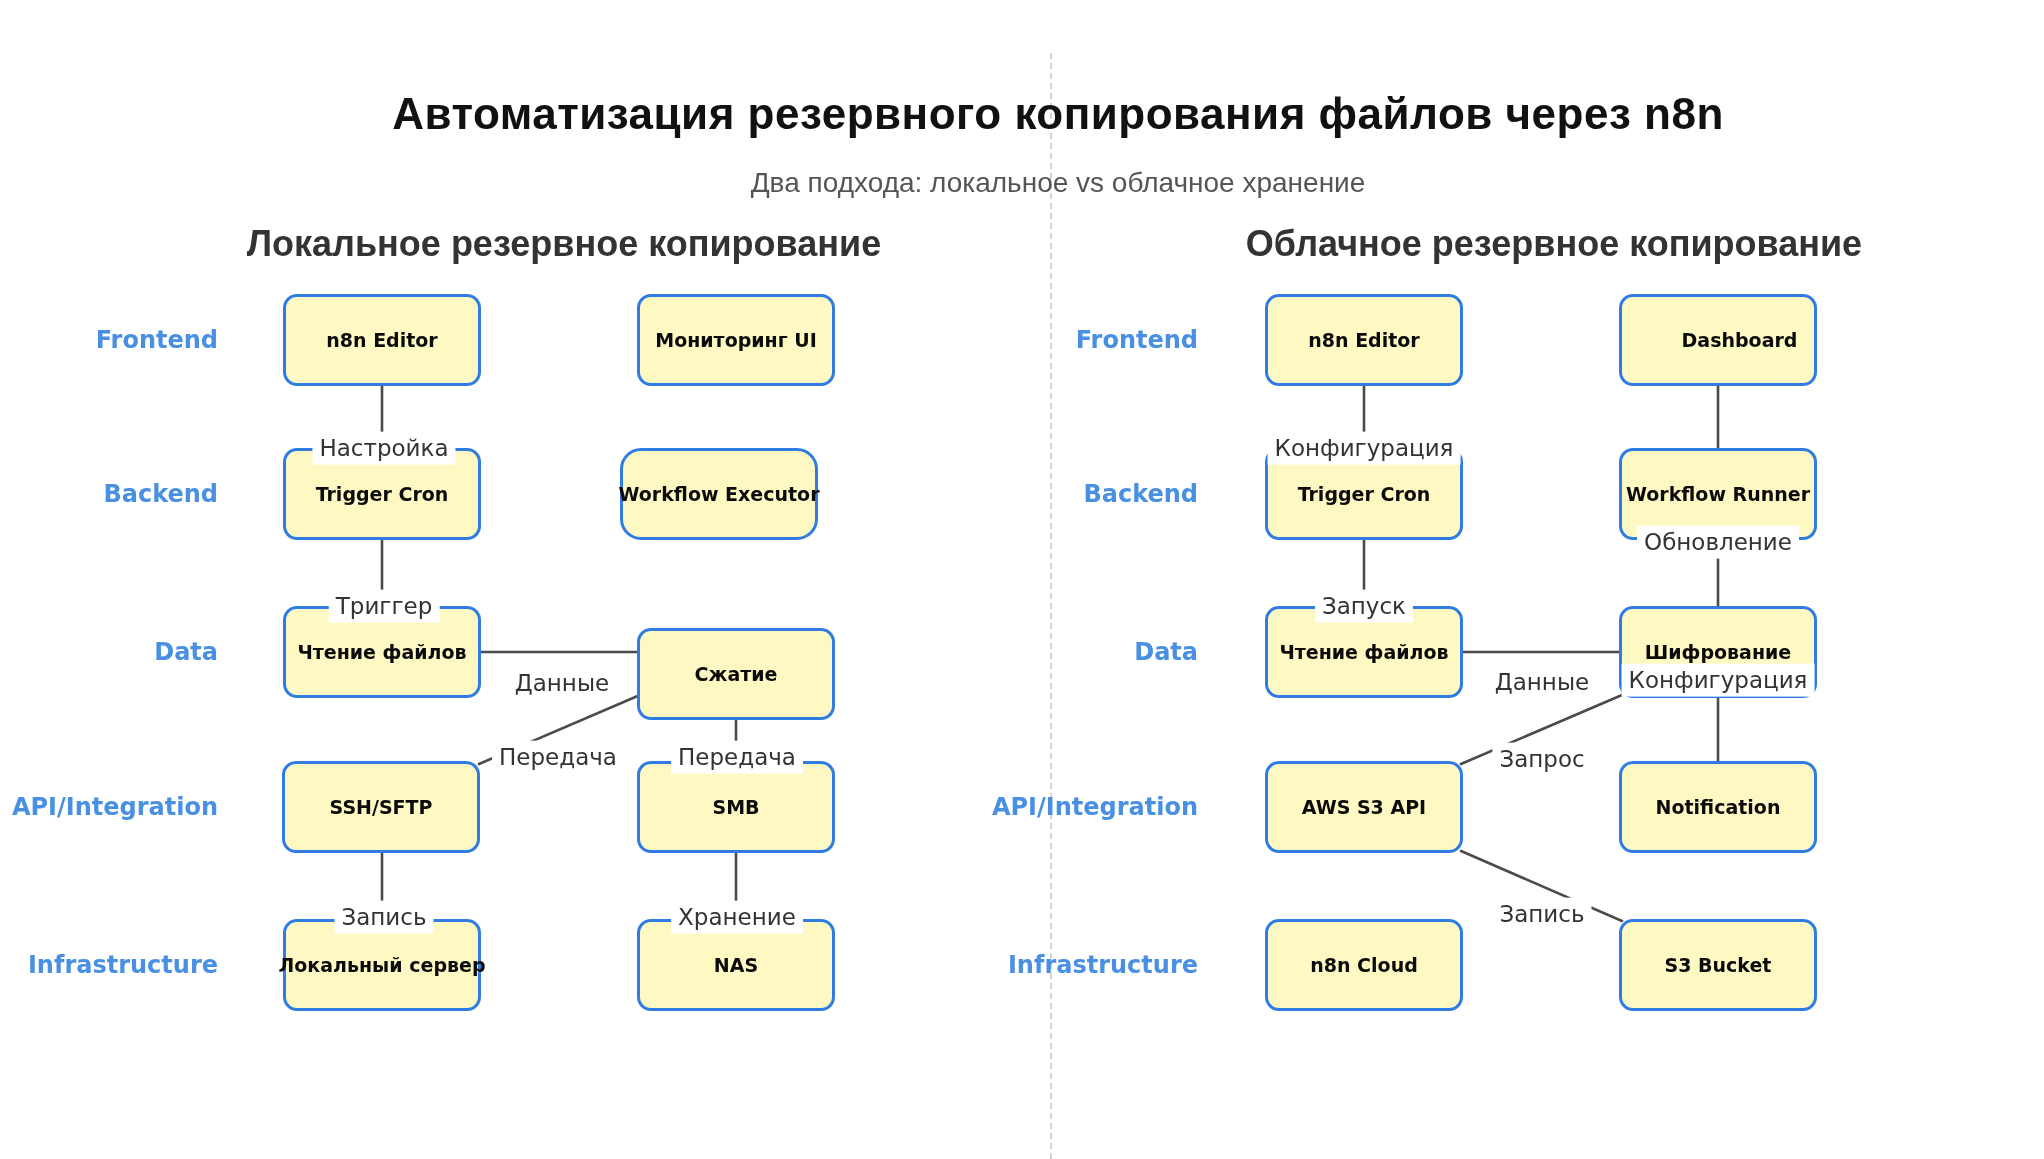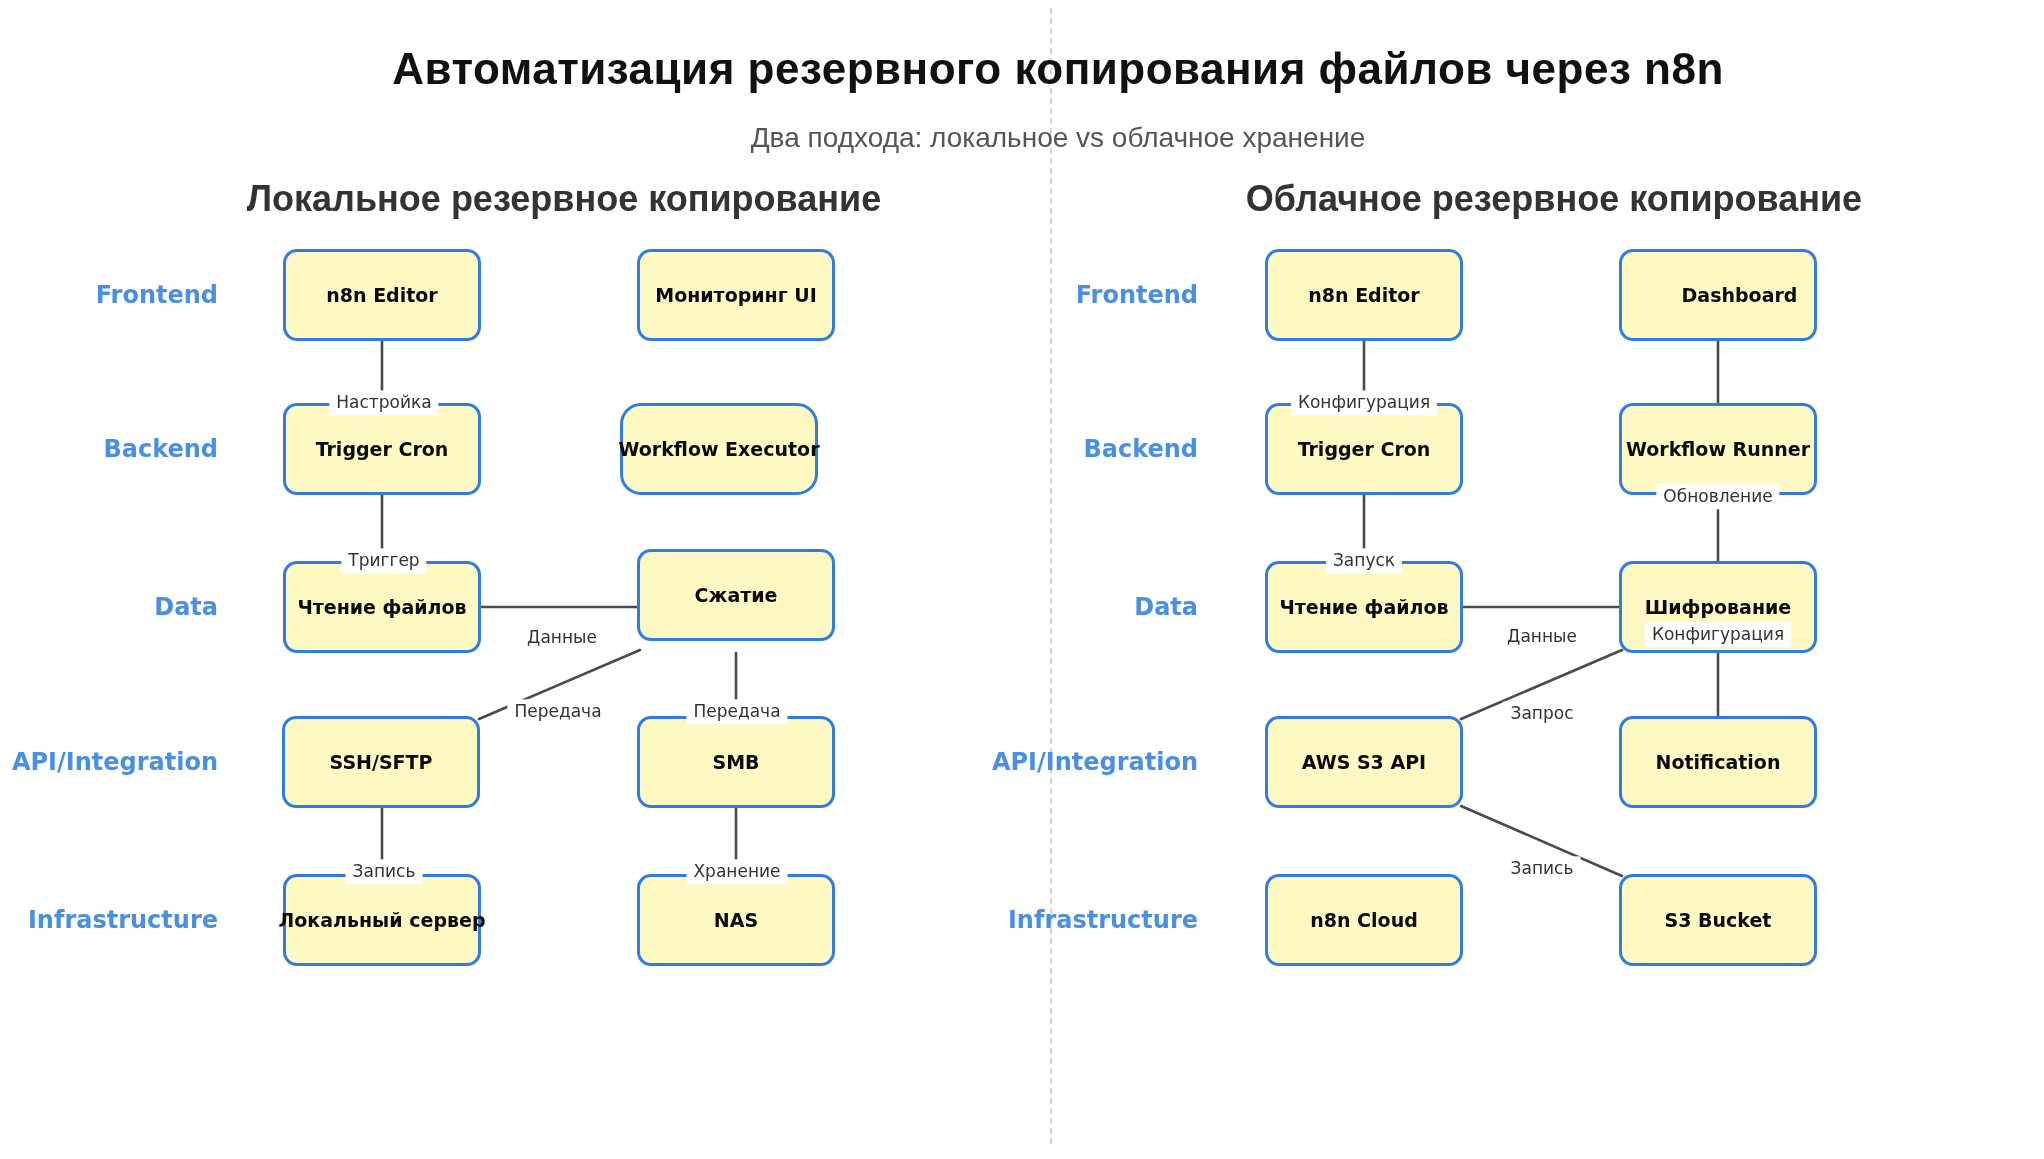--- a/index.html
+++ b/index.html
@@ -1,21 +1,21 @@
 <!DOCTYPE html>
 <html><head>
 <meta charset="utf-8">
 <style>
   html,body{margin:0;padding:0;}
   body{
     width:2044px;height:1159px;position:relative;background:#ffffff;
     font-family:"DejaVu Sans","Liberation Sans",sans-serif;
     overflow:hidden;
   }
-  .stage{position:absolute;inset:0;}
+  .stage{position:absolute;inset:0;margin-top:45px;}
   svg.wires{position:absolute;left:0;top:0;z-index:1;}
   .divider{
     position:absolute;left:1050px;top:8px;height:1136px;width:0;
     border-left:2px dashed #d4d4d4;z-index:0;
   }
   .main-title{
     position:absolute;left:1058px;top:44px;transform:translateX(-50%);
     font-family:"Liberation Sans","DejaVu Sans",sans-serif;
     font-size:44px;font-weight:bold;color:#111111;white-space:nowrap;letter-spacing:.5px;
   }
@@ -40,21 +40,21 @@
   .node{
     position:absolute;width:198px;height:92px;box-sizing:border-box;
     background:#fef9c3;border:3px solid #2e7ce4;border-radius:14px;
     display:flex;align-items:center;justify-content:center;
     font-size:19px;font-weight:bold;color:#0b0b0b;text-align:center;
     white-space:nowrap;z-index:2;
   }
   .edge-label{
     position:absolute;transform:translate(-50%,-50%);
     background:#ffffff;padding:2px 7px;
-    font-size:17px;color:#333333;white-space:nowrap;z-index:3;line-height:1.25;
+    font-size:23px;color:#333333;white-space:nowrap;z-index:3;line-height:1.25;
   }
 </style>
 </head>
 <body>
 
 <div class="stage">
 
   <div class="divider"></div>
 
   <svg class="wires" width="2044" height="1159" viewBox="0 0 2044 1159">
@@ -94,21 +94,21 @@
   <div class="row-label right" style="top:449px;">Backend</div>
   <div class="row-label right" style="top:607px;">Data</div>
   <div class="row-label right" style="top:762px;">API/Integration</div>
   <div class="row-label right" style="top:920px;">Infrastructure</div>
 
   <div class="node" style="left:283px;top:249px;">n8n Editor</div>
   <div class="node" style="left:637px;top:249px;">Мониторинг UI</div>
   <div class="node" style="left:283px;top:403px;">Trigger Cron</div>
   <div class="node" style="left:620px;top:403px;border-radius:21px;">Workflow Executor</div>
   <div class="node" style="left:283px;top:561px;">Чтение файлов</div>
-  <div class="node" style="left:637px;top:549px;">Сжатие</div>
+  <div class="node" style="left:637px;top:583px;">Сжатие</div>
   <div class="node" style="left:282px;top:716px;">SSH/SFTP</div>
   <div class="node" style="left:637px;top:716px;">SMB</div>
   <div class="node" style="left:283px;top:874px;">Локальный сервер</div>
   <div class="node" style="left:637px;top:874px;">NAS</div>
 
   <div class="node" style="left:1265px;top:249px;">n8n Editor</div>
   <div class="node" style="left:1619px;top:249px;padding-left:43px;">Dashboard</div>
   <div class="node" style="left:1265px;top:403px;">Trigger Cron</div>
   <div class="node" style="left:1619px;top:403px;">Workflow Runner</div>
   <div class="node" style="left:1265px;top:561px;">Чтение файлов</div>

